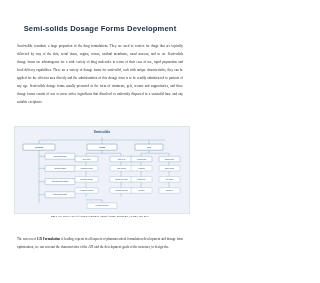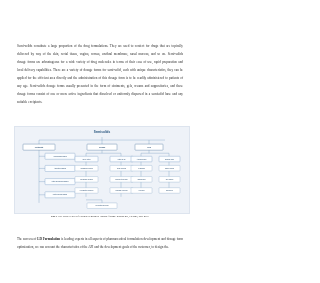--- a/index.html
+++ b/index.html
@@ -86,20 +86,21 @@
     line-height:8.05px;
     color:#2b2b2b;
   }
   .closing b{font-weight:bold;color:#1b1b1b;}
 </style>
 </head>
 <body>
 
 <div class="page">
 
+  <div class="title">Semi-solids Dosage Forms Development</div>
 
   <div class="body-text">Semi-solids constitute a large proportion of the drug formulations. They are used to confect for drugs that are topically delivered by way of the skin, rectal tissue, vagina, cornea, urethral membrane, nasal mucosa, and so on. Semi-solids dosage forms are advantageous for a wide variety of drug molecules in terms of their ease of use, rapid preparation and local delivery capabilities. There are a variety of dosage forms for semi-solid, each with unique characteristics, they can be applied for the efficient area directly and the administration of this dosage form is to be readily administered to patients of any age. Semi-solids dosage forms usually presented in the form of ointments, gels, creams and suppositories, and these dosage forms consist of one or more active ingredients that dissolved or uniformly dispersed in a semisolid base and any suitable excipients.</div>
 
   <div class="figure-panel">
 
     <div class="fig-title">Semisolids</div>
 
     <div class="diagram">
       <svg viewBox="0 0 170 74" preserveAspectRatio="none">
 

